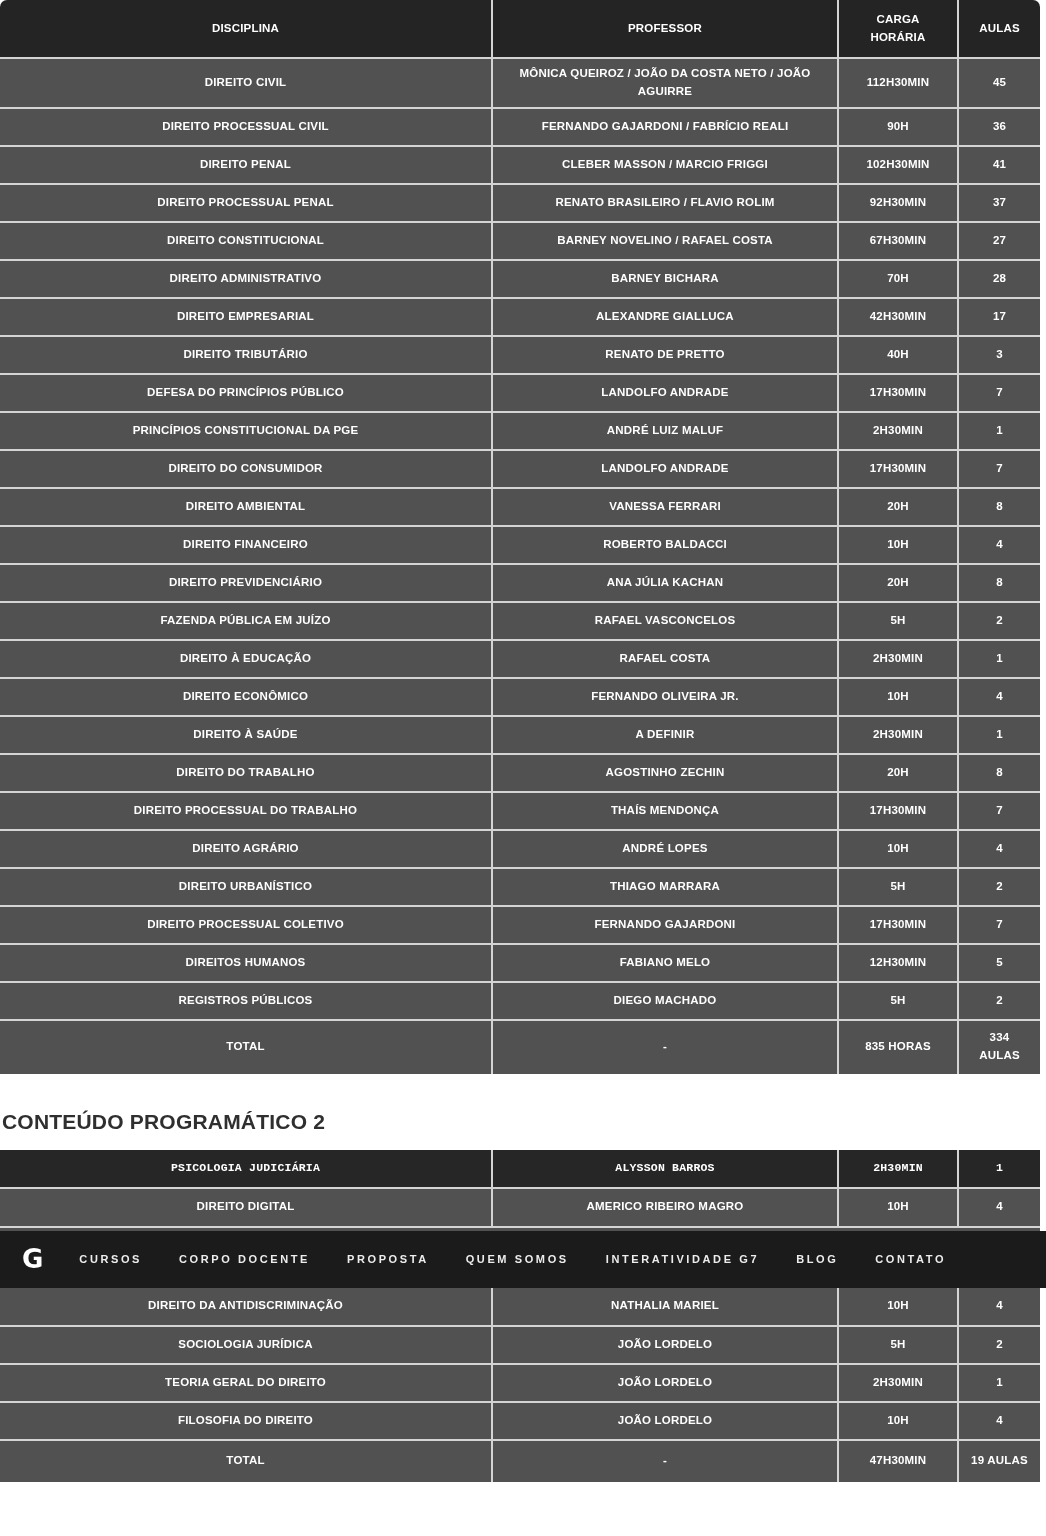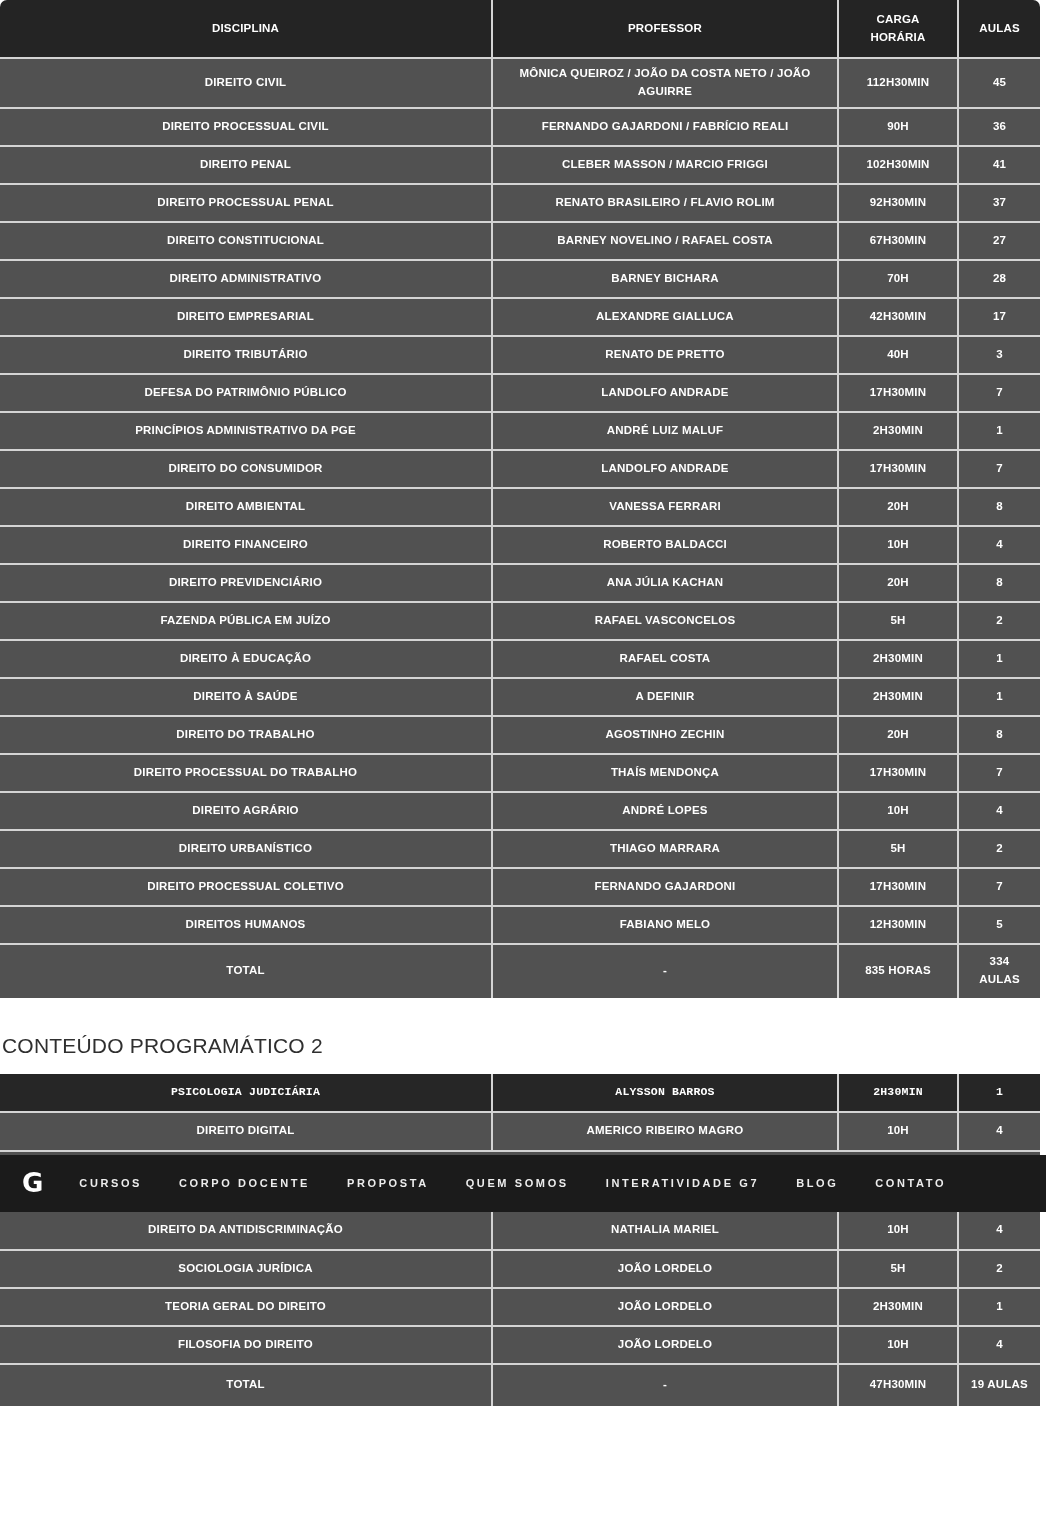--- a/index.html
+++ b/index.html
@@ -47,21 +47,21 @@
   col.c-prof  { width: 346px; }
   col.c-carga { width: 120px; }
   col.c-aulas { width: 82px;  }
 
   tr.dark-row td { background: #262626 !important; font-family: Liberation Mono, monospace; }
 
   
   .section-heading {
     margin: 36px 0 16px 2px;
     font-size: 21px;
-    font-weight: 400;
+    font-weight: 700;
     color: #2f2f2f;
     letter-spacing: 0.2px;
   }
 
   
   .nav-strip {
     width: 1040px;
     height: 5px;
     background: #515151;
     border-top: 2px solid #d4d4d4;
@@ -155,27 +155,27 @@
           <td>42H30MIN</td>
           <td>17</td>
         </tr>
         <tr>
           <td>DIREITO TRIBUTÁRIO</td>
           <td>RENATO DE PRETTO</td>
           <td>40H</td>
           <td>3</td>
         </tr>
         <tr>
-          <td>DEFESA DO PATRIMÔNIO PÚBLICO</td>
+          <td>DEFESA DO PRINCÍPIOS PÚBLICO</td>
           <td>LANDOLFO ANDRADE</td>
           <td>17H30MIN</td>
           <td>7</td>
         </tr>
         <tr>
-          <td>PRINCÍPIOS ADMINISTRATIVO DA PGE</td>
+          <td>PRINCÍPIOS CONSTITUCIONAL DA PGE</td>
           <td>ANDRÉ LUIZ MALUF</td>
           <td>2H30MIN</td>
           <td>1</td>
         </tr>
         <tr>
           <td>DIREITO DO CONSUMIDOR</td>
           <td>LANDOLFO ANDRADE</td>
           <td>17H30MIN</td>
           <td>7</td>
         </tr>
@@ -203,20 +203,26 @@
           <td>5H</td>
           <td>2</td>
         </tr>
         <tr>
           <td>DIREITO À EDUCAÇÃO</td>
           <td>RAFAEL COSTA</td>
           <td>2H30MIN</td>
           <td>1</td>
         </tr>
         <tr>
+          <td>DIREITO ECONÔMICO</td>
+          <td>FERNANDO OLIVEIRA JR.</td>
+          <td>10H</td>
+          <td>4</td>
+        </tr>
+        <tr>
           <td>DIREITO À SAÚDE</td>
           <td>A DEFINIR</td>
           <td>2H30MIN</td>
           <td>1</td>
         </tr>
         <tr>
           <td>DIREITO DO TRABALHO</td>
           <td>AGOSTINHO ZECHIN</td>
           <td>20H</td>
           <td>8</td>
@@ -243,20 +249,26 @@
           <td>DIREITO PROCESSUAL COLETIVO</td>
           <td>FERNANDO GAJARDONI</td>
           <td>17H30MIN</td>
           <td>7</td>
         </tr>
         <tr>
           <td>DIREITOS HUMANOS</td>
           <td>FABIANO MELO</td>
           <td>12H30MIN</td>
           <td>5</td>
+        </tr>
+        <tr>
+          <td>REGISTROS PÚBLICOS</td>
+          <td>DIEGO MACHADO</td>
+          <td>5H</td>
+          <td>2</td>
         </tr>
         <tr class="total-row">
           <td>TOTAL</td>
           <td>-</td>
           <td>835 HORAS</td>
           <td>334 AULAS</td>
         </tr>
       </tbody>
   </table>
 

